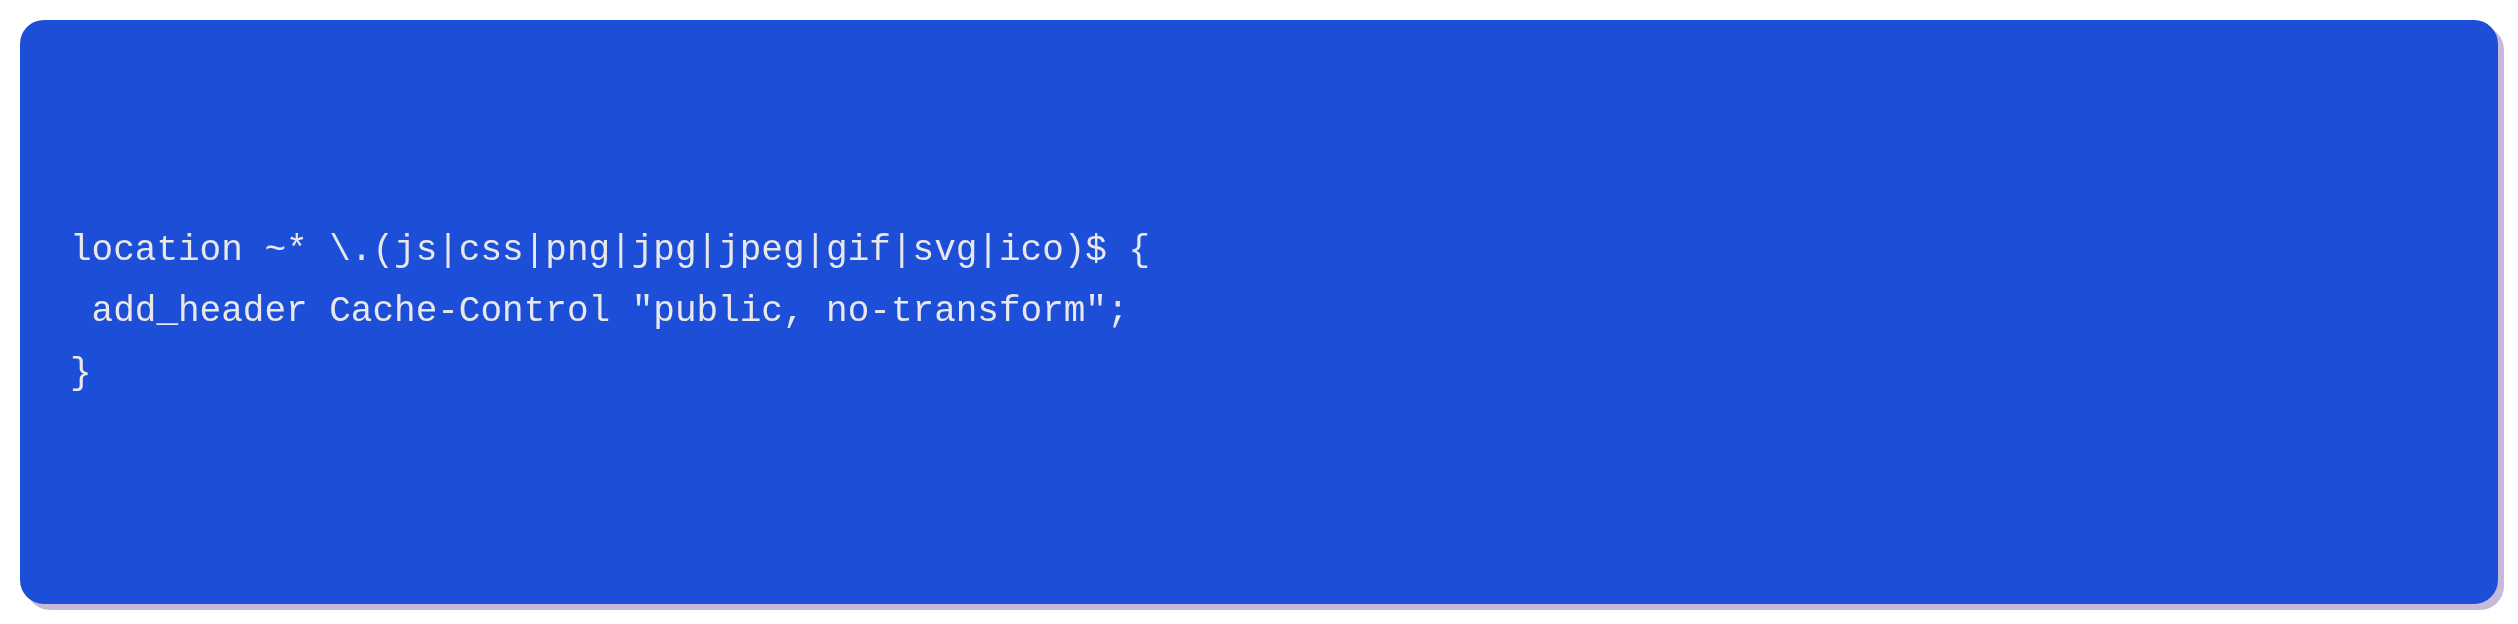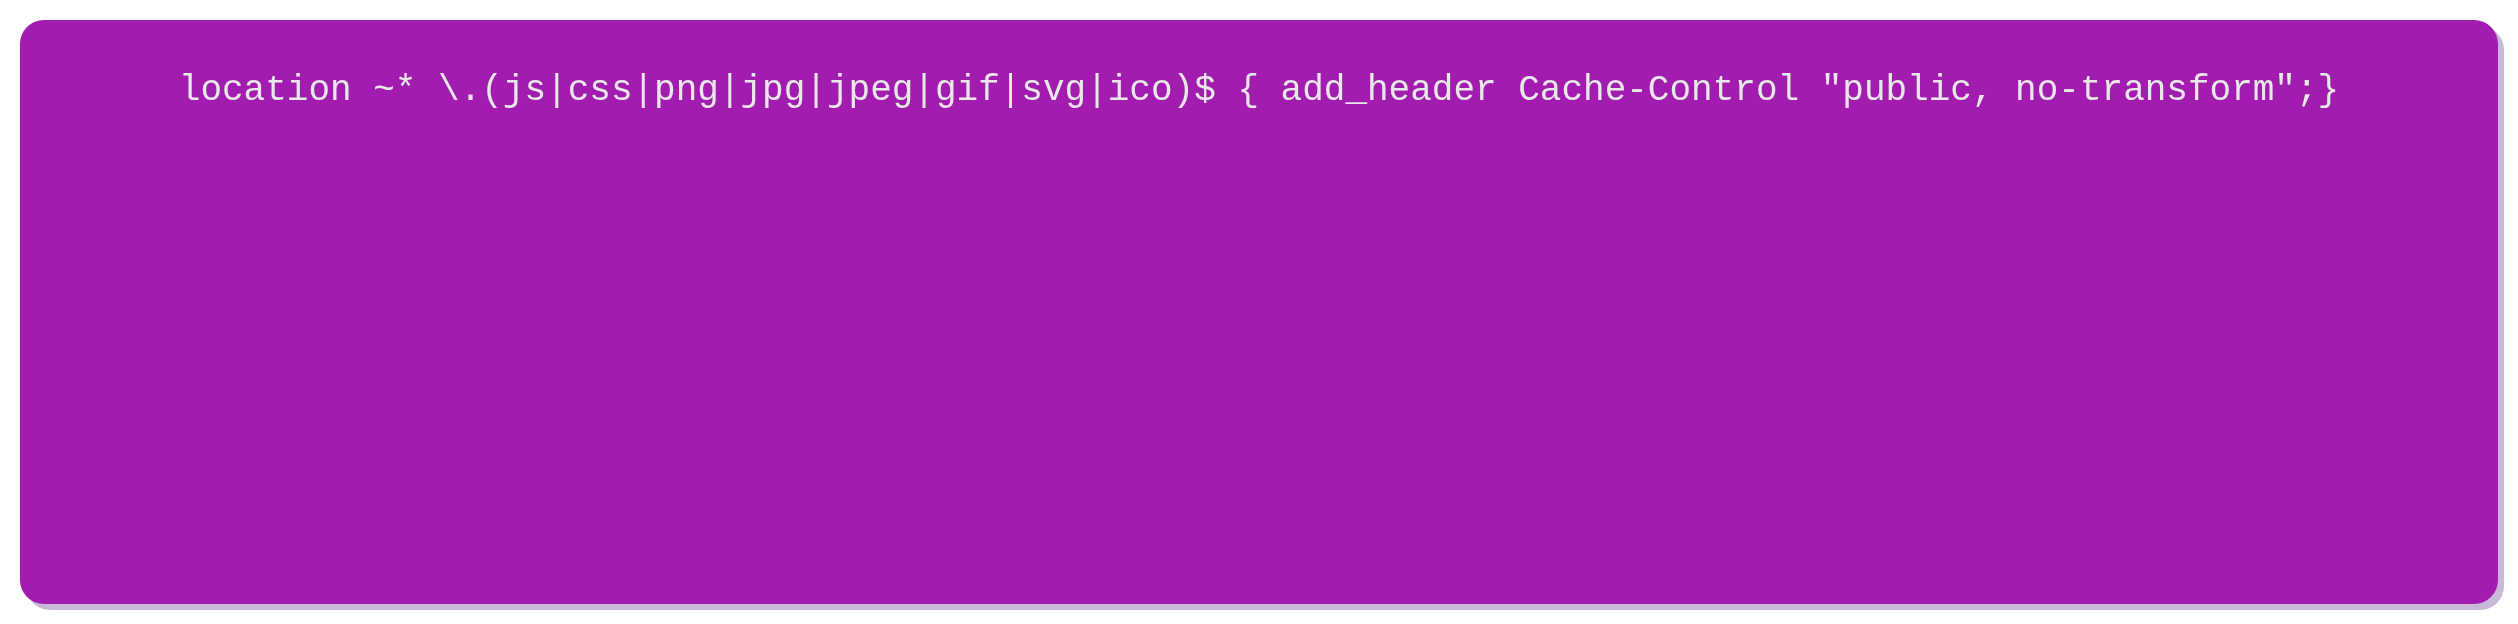--- a/index.html
+++ b/index.html
@@ -8,33 +8,33 @@
       box-sizing: border-box;
     }
     body {
       background: #ffffff;
       padding: 20px;
       display: flex;
       justify-content: flex-start;
       align-items: flex-start;
     }
     .code-block {
-      background: #a21caf;
+      background: #1d4ed8;
       border-radius: 24px;
       padding: 40px 50px;
       box-shadow: 6px 6px 0px rgba(160, 140, 190, 0.6);
       font-family: 'SF Mono', 'Monaco', 'Consolas', 'Courier New', monospace;
       font-size: 36px;
       line-height: 1.7;
       color: #e8e8e8;
       white-space: pre;
       width: 2478px;
       min-height: 584px;
       display: flex;
-      flex-direction: row;
+      flex-direction: column;
       justify-content: center;
     }
     .code-line {
       display: block;
     }
   </style>
 </head>
 <body>
 
 <div class="code-block">

